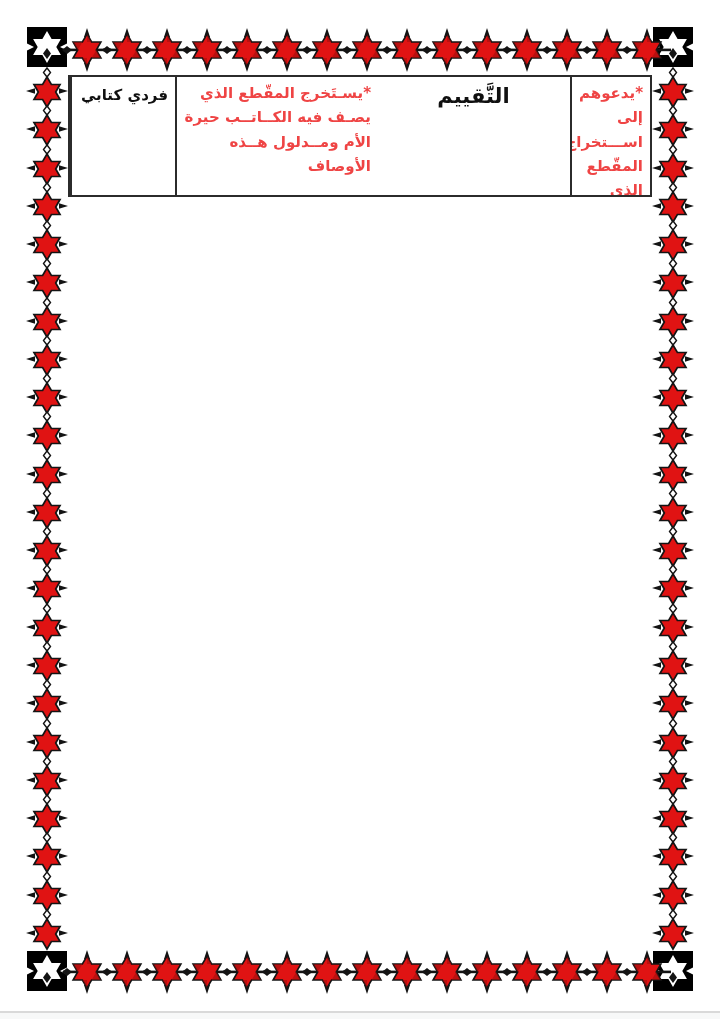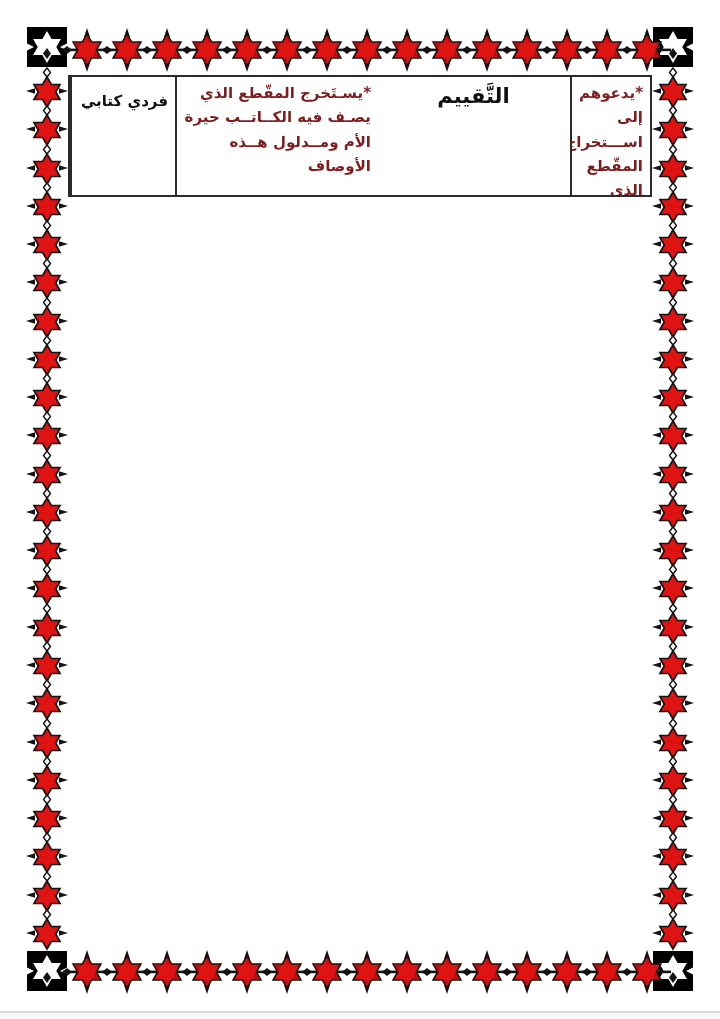--- a/index.html
+++ b/index.html
@@ -46,24 +46,24 @@
     background:#fff;
   }
   .cell{box-sizing:border-box;padding:4px 7px 4px 6px;overflow:hidden;}
   .cell.divided{border-left:2px solid var(--table-border,#2b2b2b);}
   .cell-evaluation{
     font-size:21px;font-weight:bold;text-align:center;padding-top:7px;
     color:#101010;letter-spacing:0;
   }
   .cell-activity{
     font-size:15px;font-weight:bold;line-height:1.62;text-align:right;
-    color:#7f1d1d;
+    color:#ef4444;
   }
   .cell-mode{
-    font-size:15px;font-weight:bold;text-align:right;padding-top:15px;color:#101010;
+    font-size:15px;font-weight:bold;text-align:right;padding-top:9px;color:#101010;
   }
   
   .page-edge-line{
     position:absolute;left:0;top:1011px;width:720px;height:2px;
     background:var(--footer-line,#d9d9d9);
   }
   .page-edge-strip{
     position:absolute;left:0;top:1013px;width:720px;height:6px;background:#f7f8f8;
   }
 </style>

